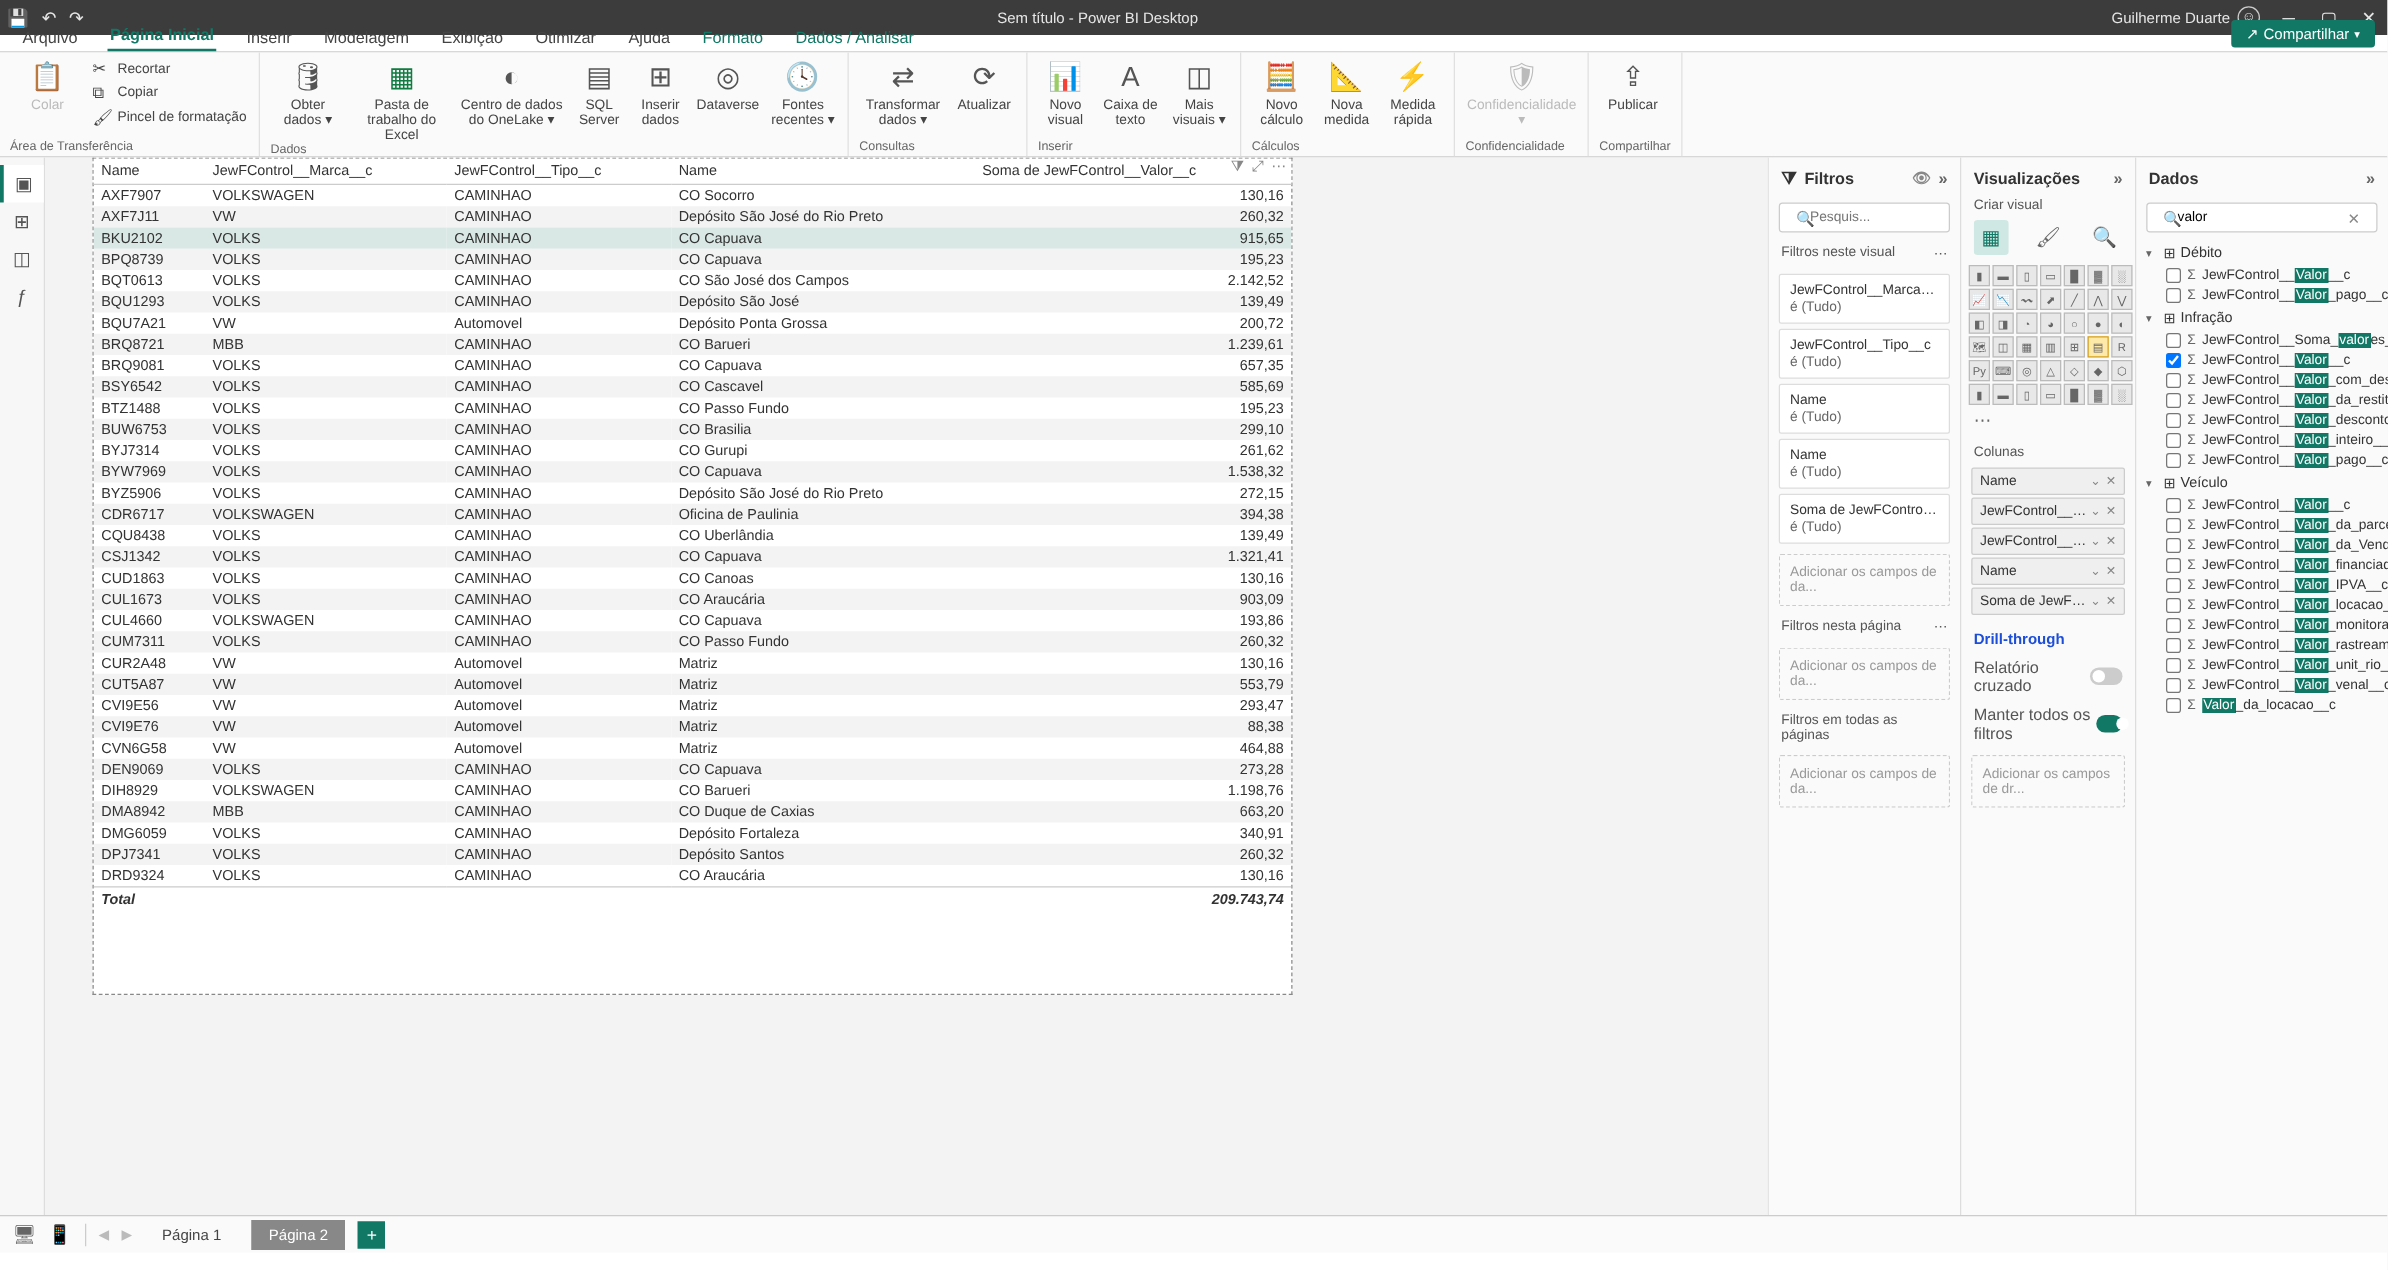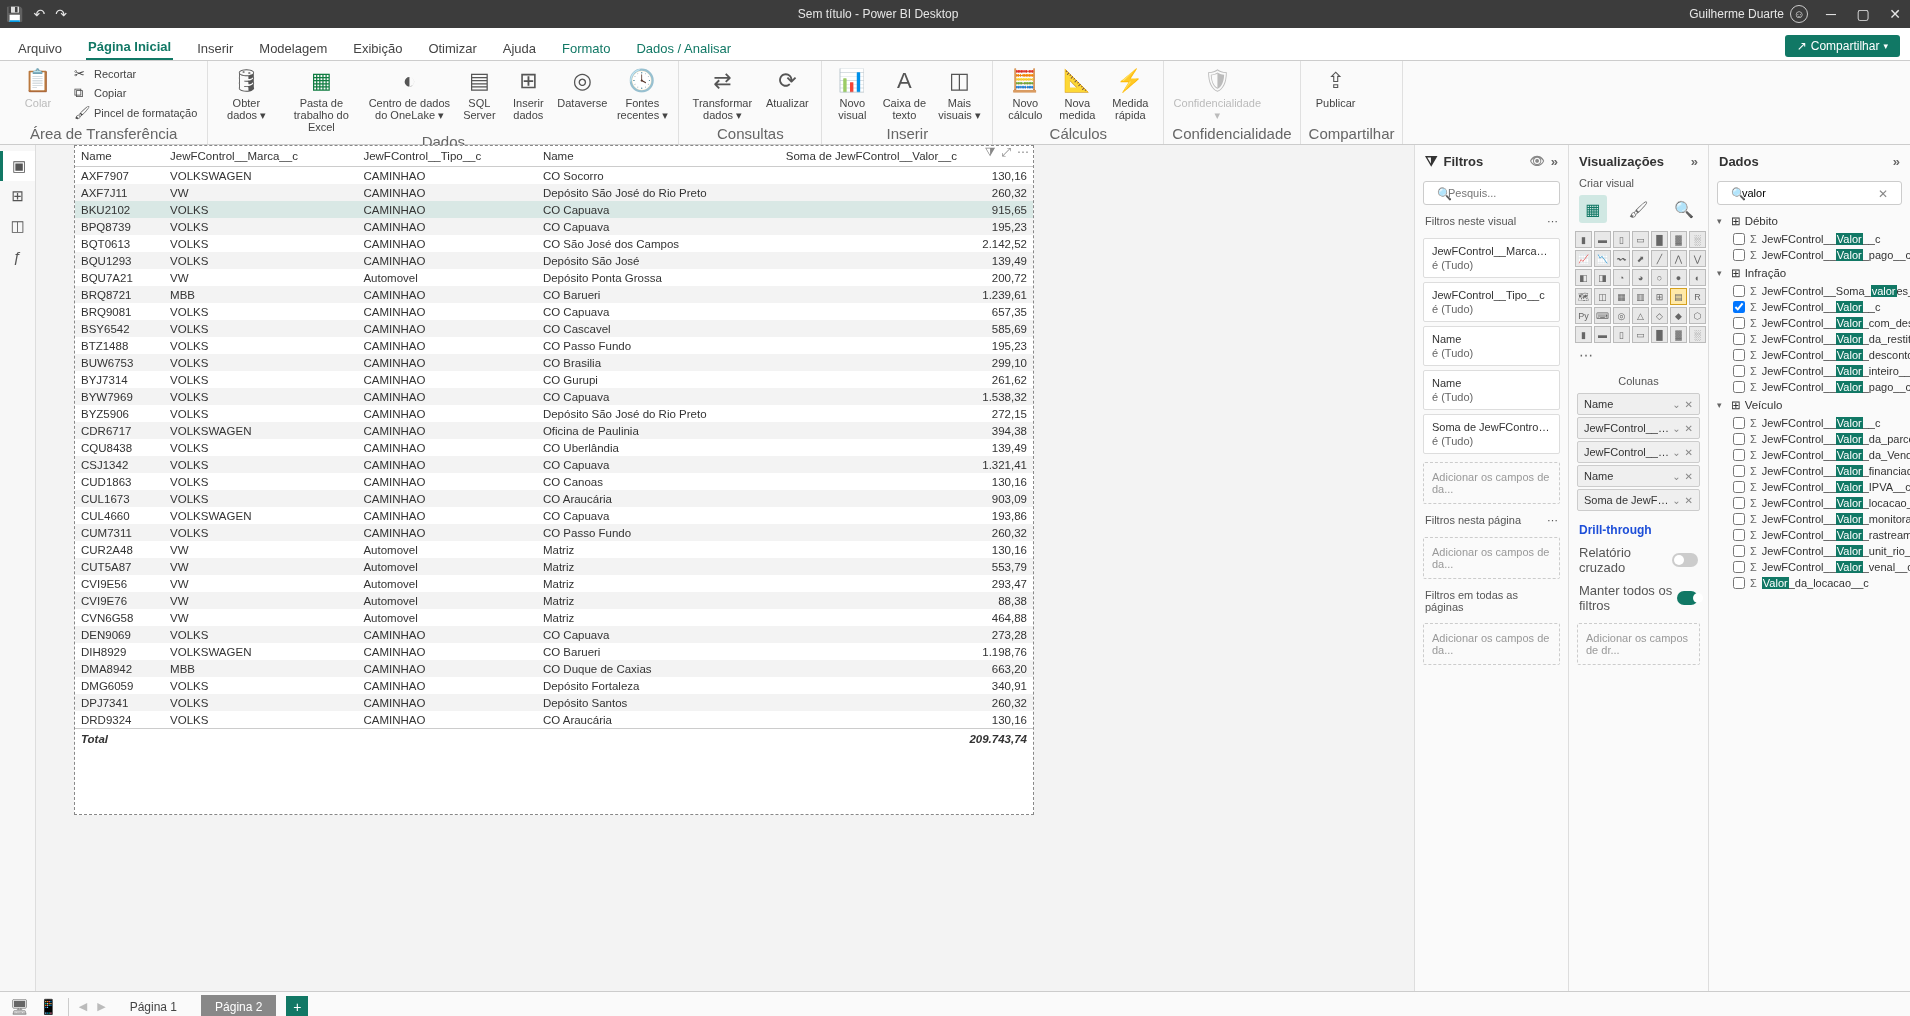--- a/index.html
+++ b/index.html
@@ -8,32 +8,32 @@
 
 .titlebar { background: #3c3c3c; color: #e6e6e6; height: 28px; display: flex; align-items: center; padding: 0 6px; }
 .titlebar .qat { display: flex; gap: 10px; align-items: center; }
 .titlebar .qat span { font-size: 14px; cursor: pointer; }
 .titlebar .title { flex: 1; text-align: center; font-size: 12px; }
 .titlebar .right { display: flex; align-items: center; gap: 14px; }
 .titlebar .right .user { display: flex; align-items: center; gap: 6px; }
 .titlebar .right .winbtn { width: 18px; text-align: center; font-size: 14px; cursor: pointer; }
 
 
-.ribbon-tabs { height: 33px; display: flex; align-items: flex-end; border-bottom: 1px solid #ccc; padding-left: 16px; gap: 22px; background: #fff; }
+.ribbon-tabs { height: 14px; display: flex; align-items: flex-end; border-bottom: 1px solid #ccc; padding-left: 16px; gap: 22px; background: #fff; }
 .ribbon-tabs .rtab { font-size: 13px; padding: 4px 2px; cursor: pointer; color: #444; }
 .ribbon-tabs .rtab.active { color: #117865; border-bottom: 2px solid #117865; font-weight: 600; }
 .ribbon-tabs .rtab.context { color: #117865; }
 .ribbon-tabs .spacer { flex: 1; }
 .ribbon-tabs .share-btn { background: #117865; color: #fff; padding: 4px 12px; border-radius: 3px; margin-bottom: 3px; margin-right: 10px; font-size: 12px; display: flex; align-items: center; gap: 4px; cursor: pointer; }
 
 
 .ribbon-body { height: 84px; border-bottom: 1px solid #ccc; display: flex; background: #fafafa; }
 .rgroup { border-right: 1px solid #e0e0e0; display: flex; flex-direction: column; padding: 2px 8px 0; }
 .rgroup .icons { flex: 1; display: flex; align-items: flex-start; gap: 4px; }
-.rgroup .gtitle { font-size: 15px; color: #666; text-align: center; padding-bottom: 2px; }
+.rgroup .gtitle { font-size: 10px; color: #666; text-align: left; padding-bottom: 2px; }
 .rbtn-lg { display: flex; flex-direction: column; align-items: center; justify-content: flex-start; width: 60px; cursor: pointer; padding-top: 4px; }
 .rbtn-lg .ic { width: 28px; height: 28px; display: flex; align-items: center; justify-content: center; font-size: 22px; color: #555; }
 .rbtn-lg .lbl { font-size: 11px; text-align: center; line-height: 1.1; margin-top: 2px; color: #444; }
 .rbtn-lg.disabled .lbl, .rbtn-lg.disabled .ic { color: #bbb; }
 .rbtn-sm-col { display: flex; flex-direction: column; gap: 2px; padding-top: 2px; }
 .rbtn-sm { display: flex; align-items: center; gap: 4px; font-size: 11px; cursor: pointer; color: #444; padding: 1px 2px; }
 .rbtn-sm .ic { width: 16px; font-size: 13px; }
 
 
 .main { display: flex; height: calc(1016px - 28px - 28px - 84px - 30px); }
@@ -73,21 +73,21 @@
 
 .viz-pane { width: 140px; }
 .viz-sub { font-size: 11px; color: #555; padding: 0 10px 6px; }
 .viz-tabs { display: flex; gap: 18px; padding: 0 10px 8px; }
 .viz-tabs .vt { width: 28px; height: 28px; border: 1px solid transparent; display: flex; align-items: center; justify-content: center; cursor: pointer; color: #666; font-size: 16px; border-radius: 3px; }
 .viz-tabs .vt.active { background: #d0e8e3; color: #117865; }
 .viz-grid { display: grid; grid-template-columns: repeat(7, 1fr); gap: 2px; padding: 0 6px; }
 .viz-grid .vg { width: 17px; height: 17px; background: #e8e8e8; border: 1px solid #bbb; cursor: pointer; display: flex; align-items: center; justify-content: center; font-size: 9px; color: #666; }
 .viz-grid .vg.sel { background: #ffe9a8; border-color: #d4a020; }
 .viz-more { padding: 4px 10px; color: #666; cursor: pointer; font-size: 14px; letter-spacing: 2px; }
-.viz-sechdr { padding: 8px 10px 4px; font-size: 11px; color: #555; text-align: center; }
+.viz-sechdr { padding: 8px 10px 4px; font-size: 11px; color: #555; }
 .well { margin: 2px 8px; background: #efefef; border: 1px solid #ccc; border-radius: 2px; padding: 4px 6px; font-size: 11px; display: flex; align-items: center; justify-content: space-between; cursor: pointer; }
 .well .wn { white-space: nowrap; overflow: hidden; text-overflow: ellipsis; max-width: 92px; }
 .well .wc { color: #888; display: flex; gap: 4px; font-size: 10px; }
 .dt-hdr { padding: 10px 10px 4px; font-size: 12px; color: #1d4ed8; font-weight: 600; }
 .toggle-row { display: flex; align-items: center; justify-content: space-between; padding: 4px 10px; font-size: 13px; color: #555; }
 .toggle { width: 28px; height: 14px; border-radius: 8px; background: #ccc; position: relative; cursor: pointer; }
 .toggle .knob { width: 10px; height: 10px; background: #fff; border-radius: 50%; position: absolute; top: 2px; left: 2px; }
 .toggle.on { background: #117865; }
 .toggle.on .knob { left: 16px; }
 

